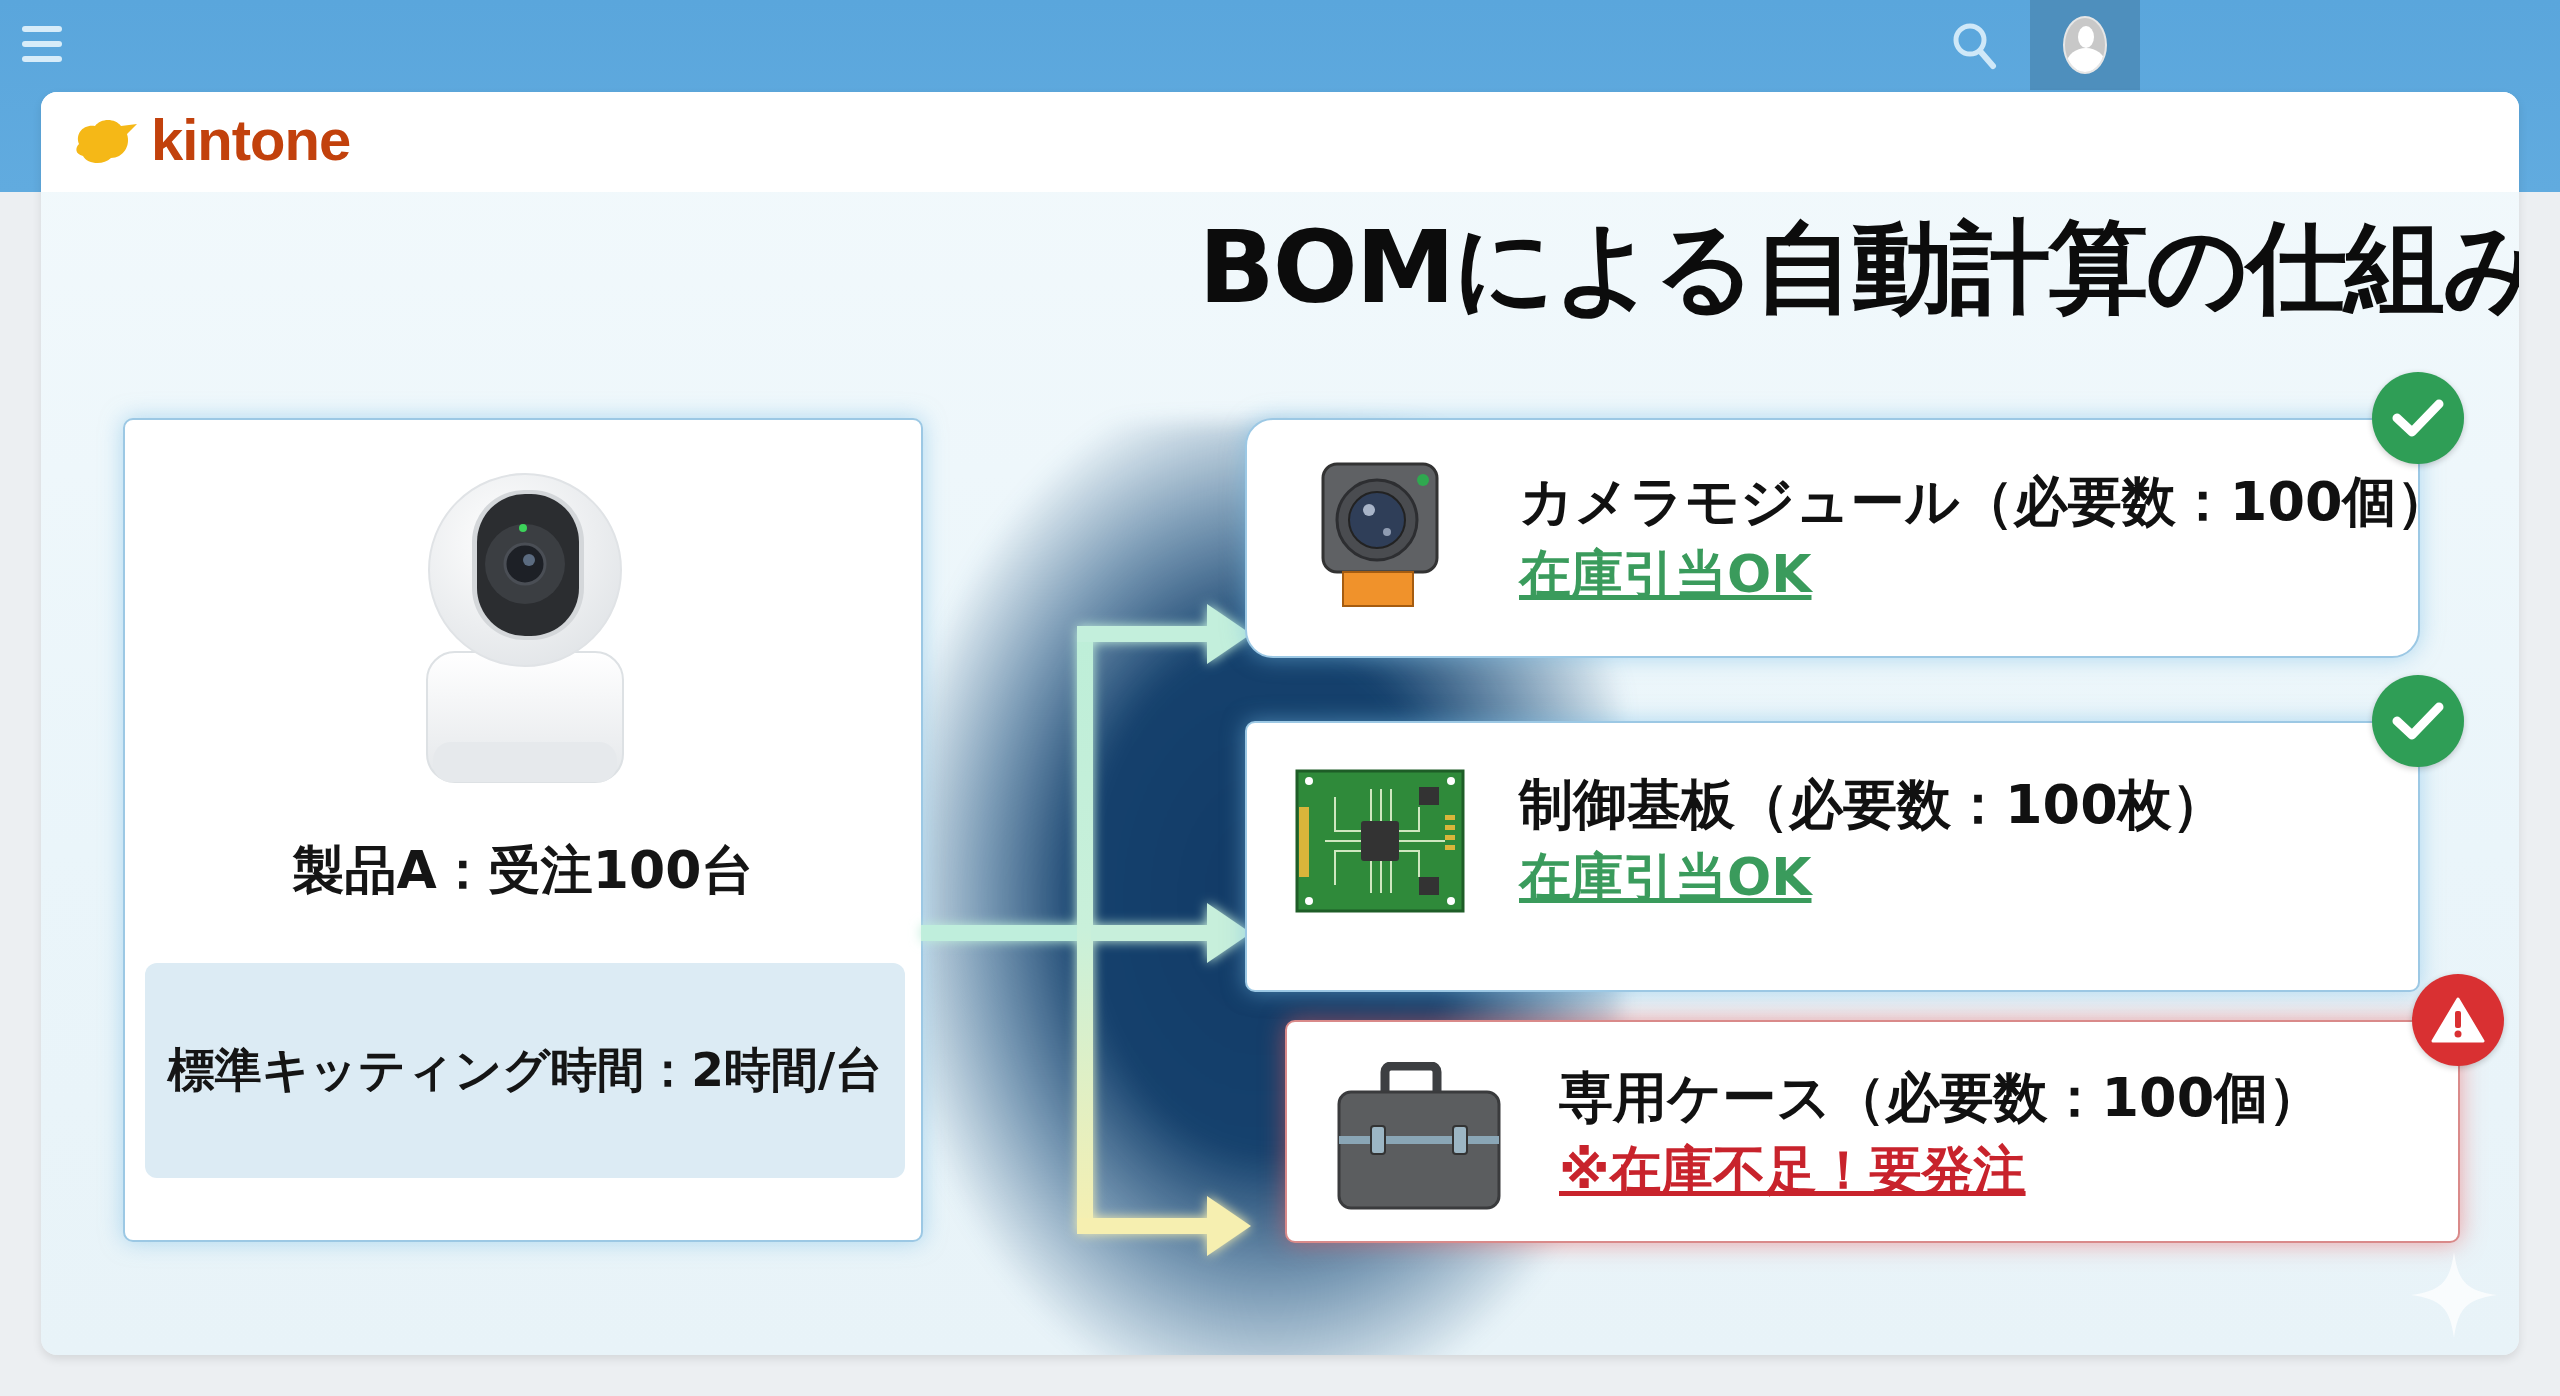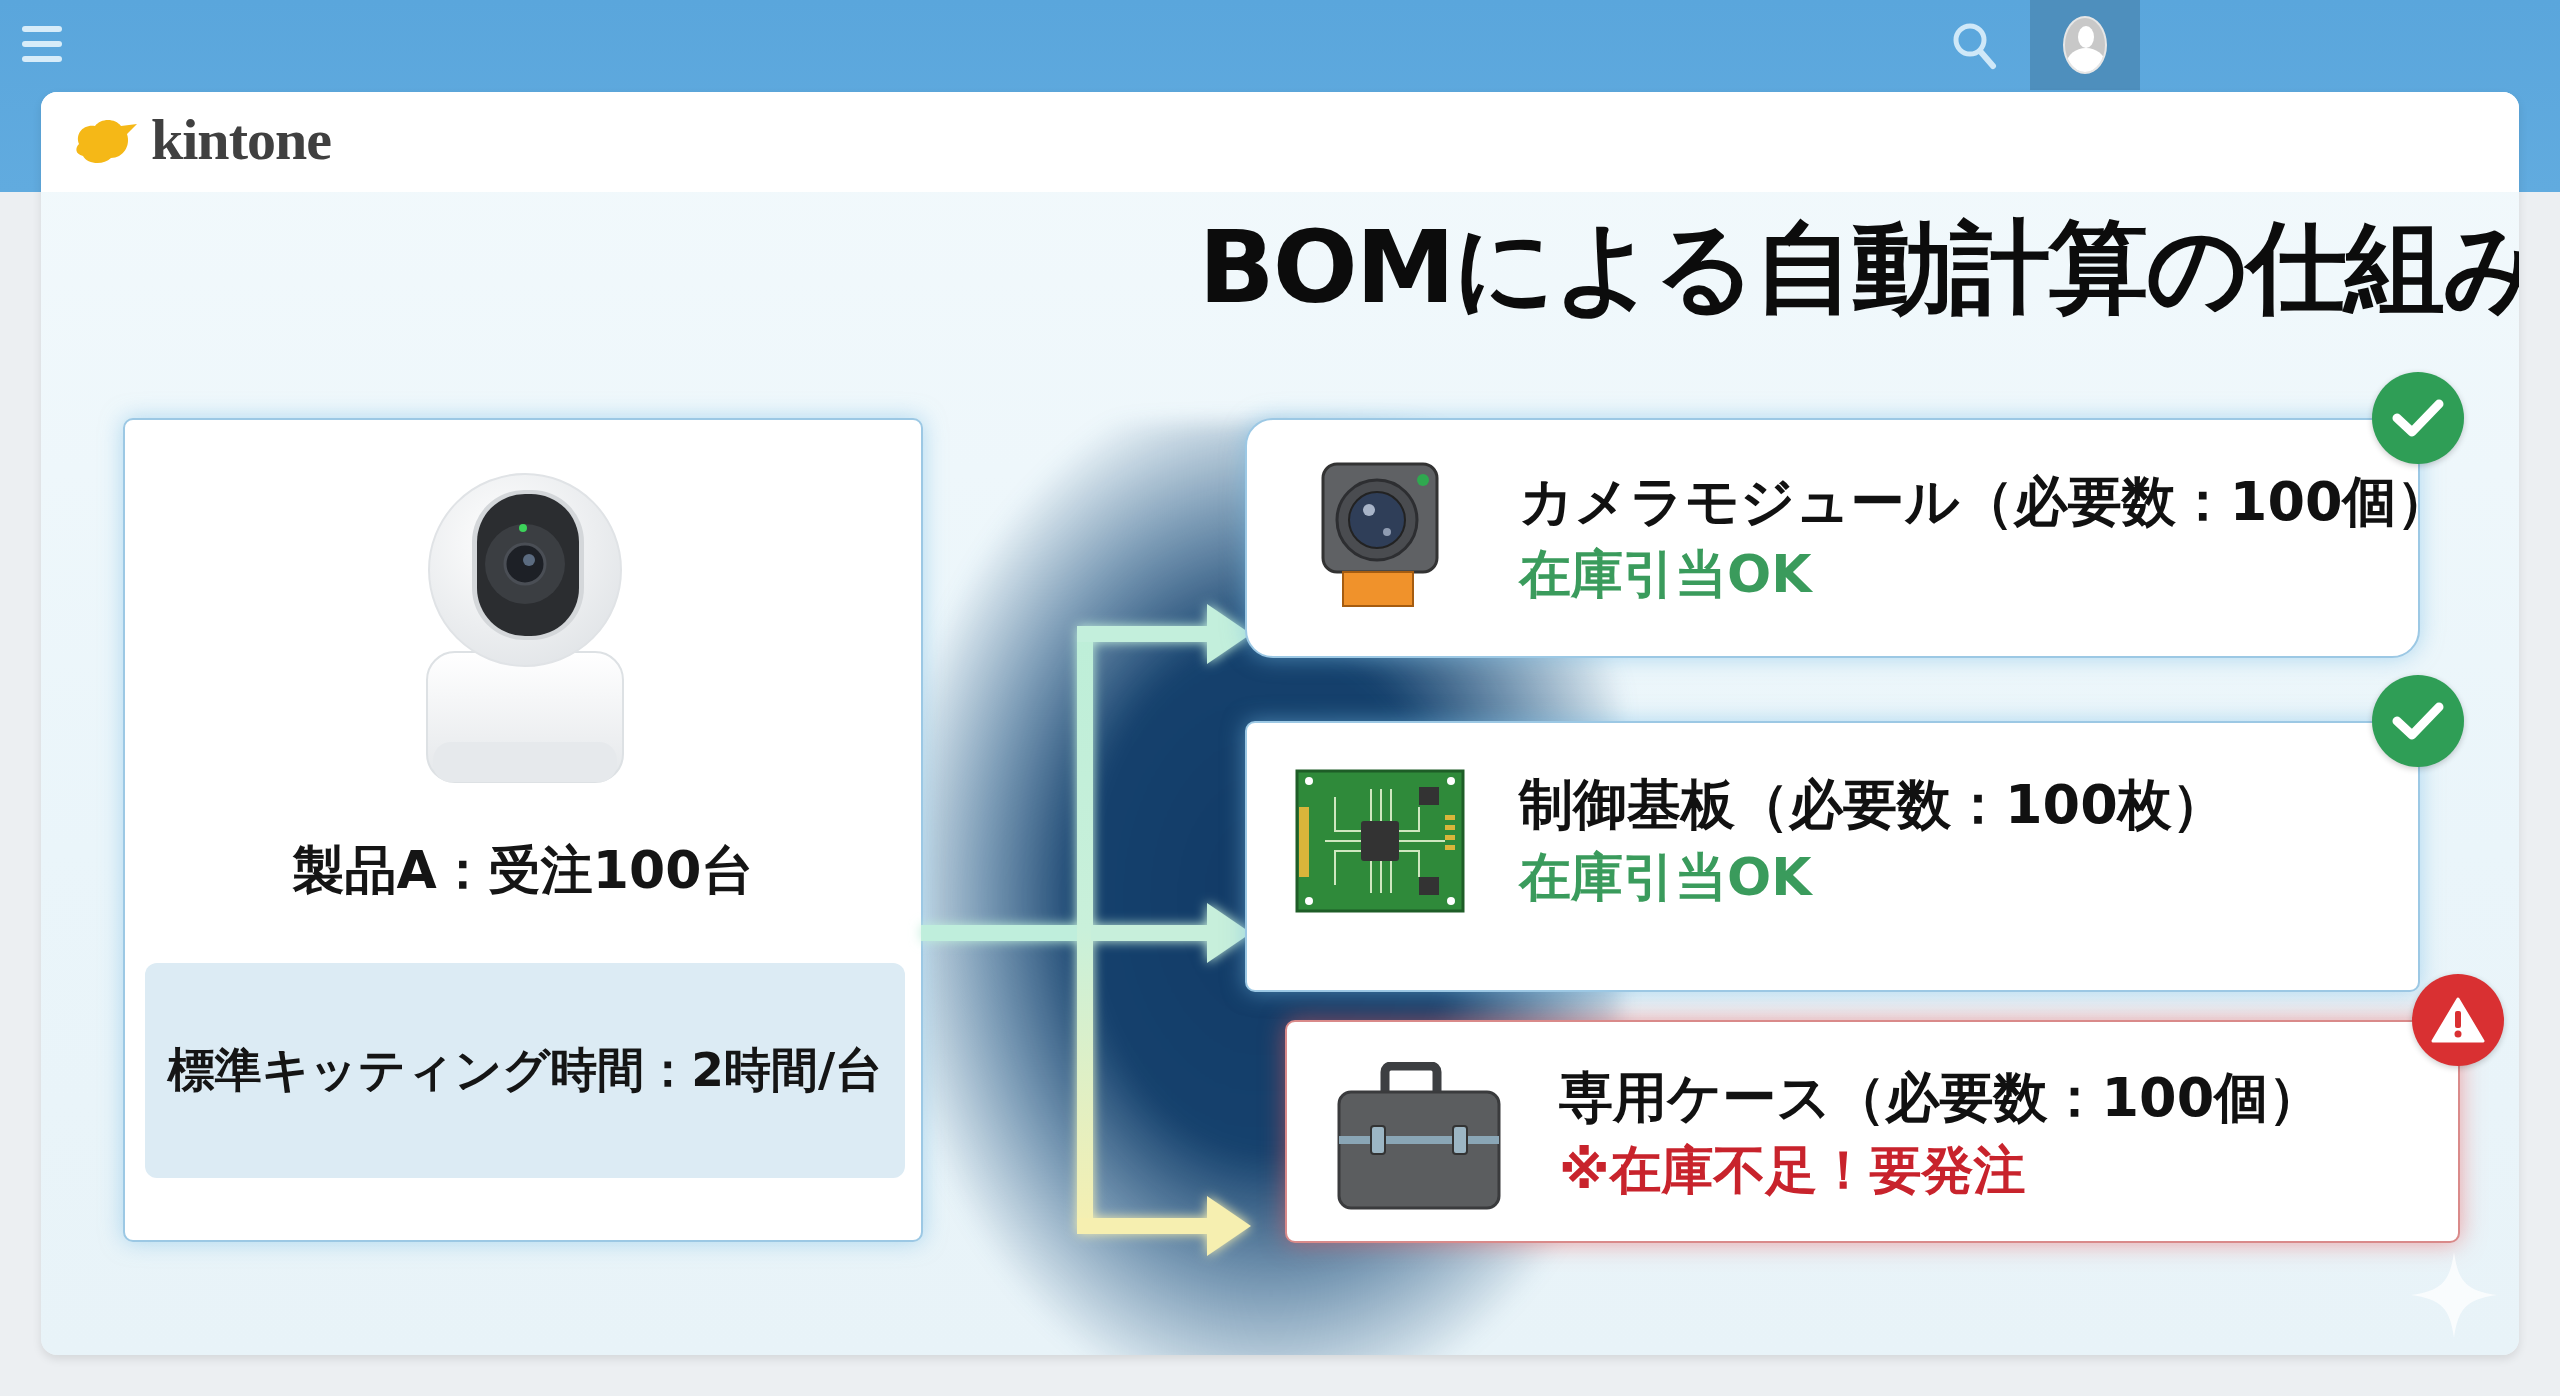--- a/index.html
+++ b/index.html
@@ -39,22 +39,22 @@
     border-radius: 16px; overflow: hidden;
     background: linear-gradient(180deg, #f2f9fc 0%, #eaf5fa 60%, #e8f3f8 100%);
     box-shadow: 0 4px 10px rgba(0,0,0,0.10);
   }
   .logo-strip {
     position: absolute; left: 0; top: 0; width: 100%; height: 100px; background: #ffffff;
   }
   .logo-bird { position: absolute; left: 30px; top: 24px; width: 72px; height: 52px; }
   .logo-word {
     position: absolute; left: 110px; top: 14px; font-size: 58px; font-weight: bold;
-    color: #404040; letter-spacing: -1px;
-    font-family: Liberation Serif, serif;
+    color: #c2410c; letter-spacing: -1px;
+    font-family: Liberation Sans, sans-serif;
   }
   .page-title {
     position: absolute; left: 0; top: 110px; width: 100%; text-align: right;
     font-size: 100px; font-weight: bold; color: #0c0c0c; letter-spacing: -2px; margin-left: 24px;
   }
   .dark-glow {
     position: absolute; left: 880px; top: 330px; width: 700px; height: 950px;
     background: radial-gradient(ellipse at 50% 50%, #123a66 0%, #15416d 38%, rgba(30,80,125,0.55) 58%, rgba(200,225,240,0) 78%);
     filter: blur(10px);
   }
@@ -83,21 +83,21 @@
     position: absolute; left: 1204px; width: 1175px; background: #fff;
     border-radius: 10px; border: 2px solid #9cc8e4;
     box-shadow: 0 0 22px rgba(120,190,230,0.55);
   }
   .item-card.warn { border-color: #d98a8a; box-shadow: 0 0 24px rgba(240,90,90,0.55); margin-left: 40px; }
   .item-icon { position: absolute; left: 48px; width: 170px; height: 150px; }
   .item-title {
     position: absolute; left: 272px; font-size: 54px; font-weight: bold; color: #111; white-space: nowrap;
   }
   .item-status {
-    position: absolute; left: 272px; font-size: 52px; font-weight: bold; white-space: nowrap;
+    position: absolute; left: 272px; font-size: 52px; font-weight: bold; white-space: nowrap; text-decoration: underline;
   }
   .status-ok { color: #3a9b5c; }
   .status-ng { color: #c8232c; }
   .badge {
     position: absolute; right: -46px; top: -48px; width: 92px; height: 92px;
     border-radius: 50%; display: flex; align-items: center; justify-content: center;
     box-shadow: 0 2px 6px rgba(0,0,0,0.2);
   }
   .badge.ok { background: #2f9e56; }
   .badge.ng { background: #d93032; }

